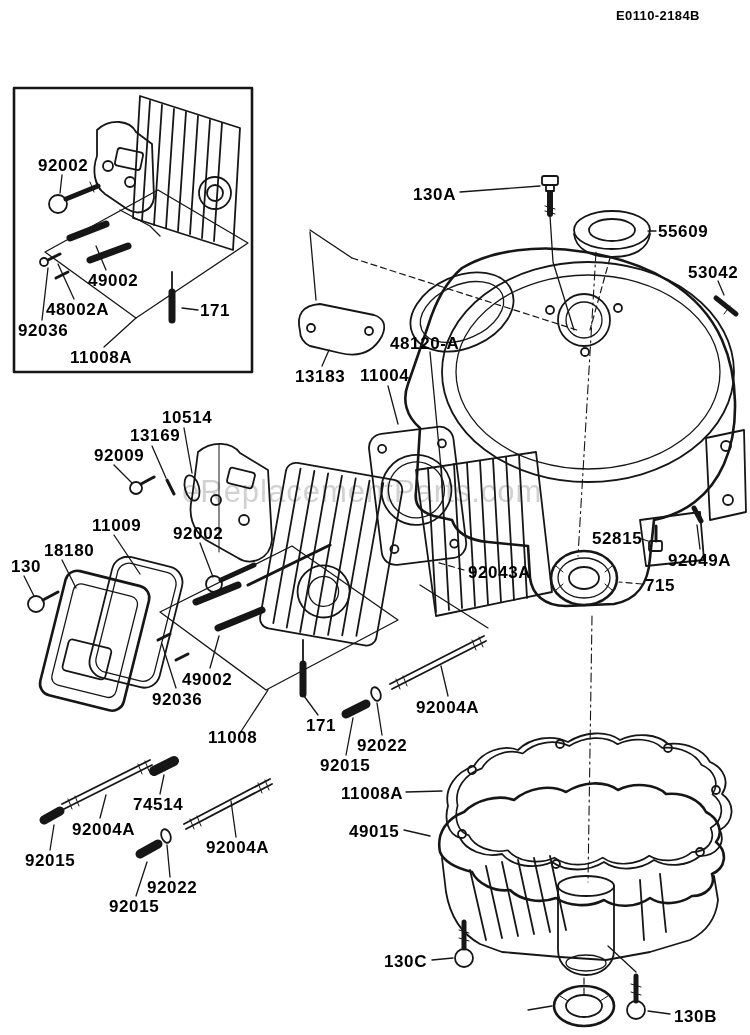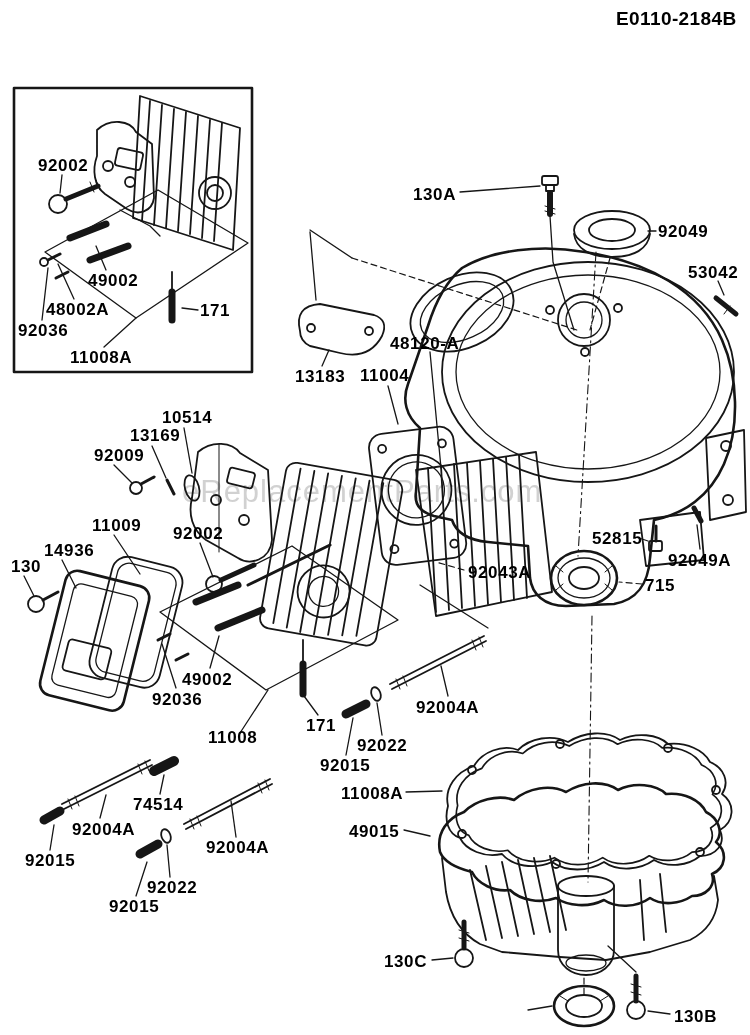--- a/index.html
+++ b/index.html
@@ -17,21 +17,21 @@
   .art .s6{stroke-width:6;}
   .art .s7{stroke-width:7;}
   .art .s9{stroke-width:9;}
   .art .s10{stroke-width:10;}
   .art .bx{stroke-width:2.6;}
   .art .dd{stroke-dasharray:9 4 2 4;stroke-width:1.1;}
   .art .dash{stroke-dasharray:6 4;stroke-width:1.2;}
   .callout{position:absolute;z-index:3;font-family:"Liberation Sans",sans-serif;
         font-size:17px;font-weight:700;color:#000;letter-spacing:0.6px;white-space:nowrap;}
   .code{position:absolute;z-index:3;left:616px;top:8px;font-family:"Liberation Sans",sans-serif;
-        font-size:19px;font-weight:700;color:#000;letter-spacing:0.4px;}
+        font-size:13px;font-weight:700;color:#000;letter-spacing:0.4px;}
 </style>
 </head>
 <body>
 
 <div class="page">
 
   <div class="watermark">eReplacementParts.com</div>
 
   <svg class="art" width="750" height="1035" viewBox="0 0 750 1035">
 
@@ -349,31 +349,31 @@
 
   <div class="code">E0110-2184B</div>
 
   <div class="callout" style="left:38px;top:156px">92002</div>
   <div class="callout" style="left:88px;top:271px">49002</div>
   <div class="callout" style="left:46px;top:300px">48002A</div>
   <div class="callout" style="left:18px;top:321px">92036</div>
   <div class="callout" style="left:70px;top:348px">11008A</div>
   <div class="callout" style="left:200px;top:301px">171</div>
   <div class="callout" style="left:413px;top:185px">130A</div>
-  <div class="callout" style="left:658px;top:222px">92049</div>
+  <div class="callout" style="left:658px;top:222px">55609</div>
   <div class="callout" style="left:688px;top:263px">53042</div>
   <div class="callout" style="left:390px;top:334px">48120-A</div>
   <div class="callout" style="left:295px;top:367px">13183</div>
   <div class="callout" style="left:360px;top:366px">11004</div>
   <div class="callout" style="left:162px;top:408px">10514</div>
   <div class="callout" style="left:130px;top:426px">13169</div>
   <div class="callout" style="left:94px;top:446px">92009</div>
   <div class="callout" style="left:92px;top:516px">11009</div>
   <div class="callout" style="left:173px;top:524px">92002</div>
-  <div class="callout" style="left:44px;top:541px">14936</div>
+  <div class="callout" style="left:44px;top:541px">18180</div>
   <div class="callout" style="left:11px;top:557px">130</div>
   <div class="callout" style="left:592px;top:529px">52815</div>
   <div class="callout" style="left:668px;top:551px">92049A</div>
   <div class="callout" style="left:468px;top:563px">92043A</div>
   <div class="callout" style="left:645px;top:576px">715</div>
   <div class="callout" style="left:182px;top:670px">49002</div>
   <div class="callout" style="left:152px;top:690px">92036</div>
   <div class="callout" style="left:208px;top:728px">11008</div>
   <div class="callout" style="left:306px;top:716px">171</div>
   <div class="callout" style="left:357px;top:736px">92022</div>

